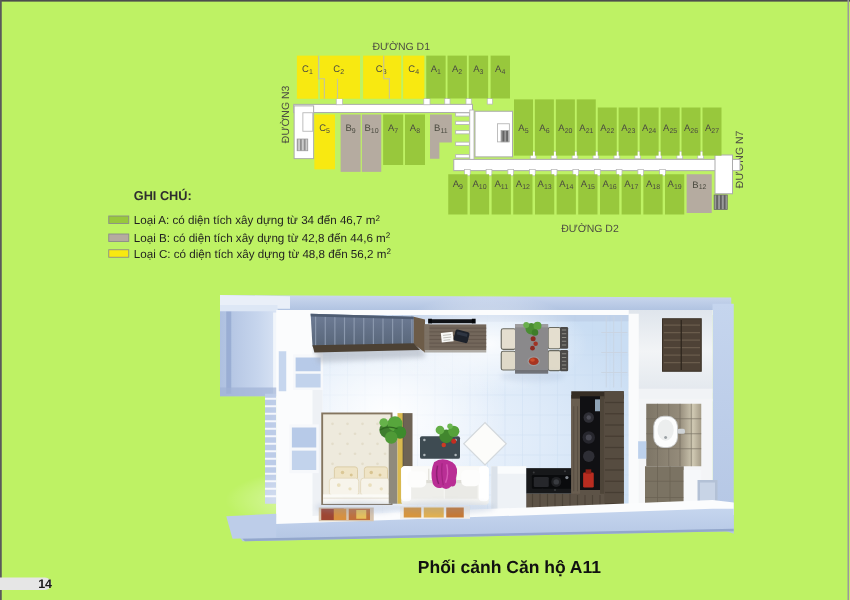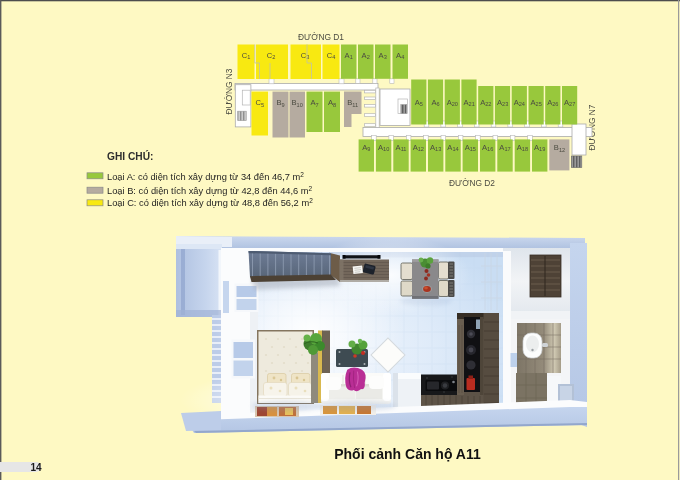--- a/index.html
+++ b/index.html
@@ -1,16 +1,16 @@
 <!DOCTYPE html>
 <html><head>
 <meta charset="utf-8">
 <style>
 html,body{margin:0;padding:0;background:#fff;}
-#page{position:relative;width:680px;height:480px;background:#fef9c3;overflow:hidden;font-family:"Liberation Sans",sans-serif;}
+#page{position:relative;width:680px;height:480px;background:#bef264;overflow:hidden;font-family:"Liberation Sans",sans-serif;}
 svg{position:absolute;left:0;top:0;}
 .blk{font-family:"Liberation Sans",sans-serif;font-size:7.6px;fill:#4b4b40;}
 .sub{font-size:5.6px;}
 .street{font-family:"Liberation Sans",sans-serif;font-size:8.4px;fill:#4c4c42;}
 </style>
 </head>
 <body>
 <div id="page">
 <svg width="680" height="480" viewBox="0 0 680 480">
 <defs>

